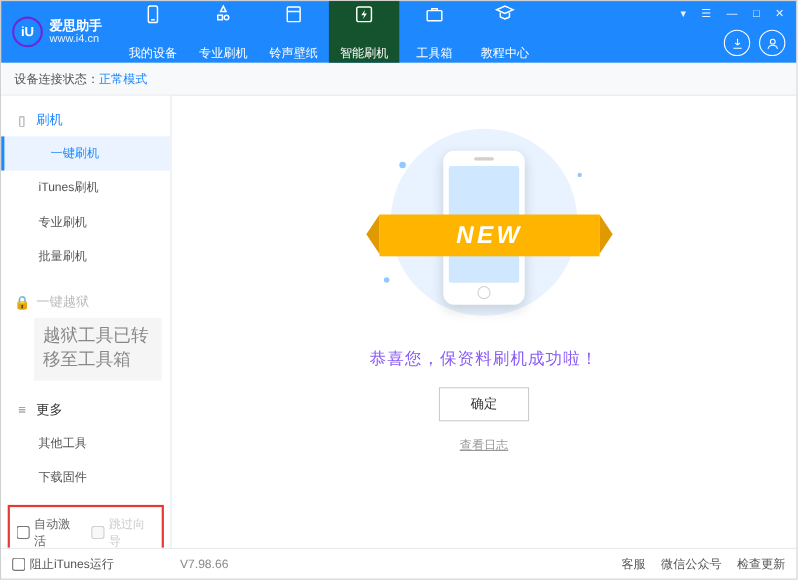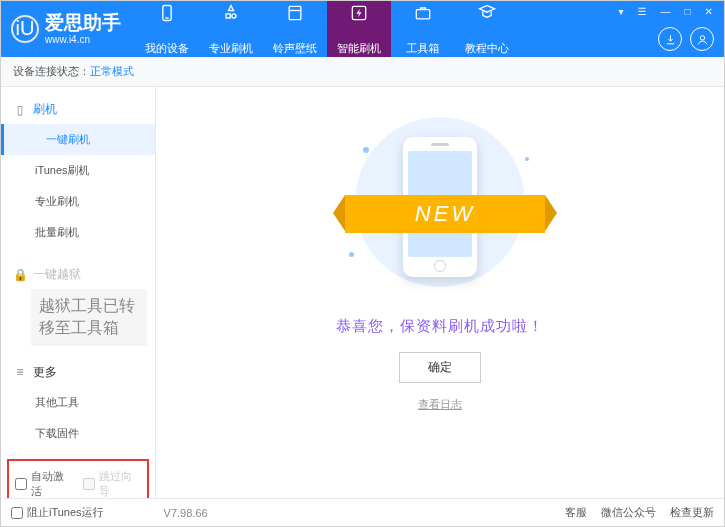--- a/index.html
+++ b/index.html
@@ -1,25 +1,25 @@
 <!DOCTYPE html>
 <html><head>
 <meta charset="utf-8">
 <style>
 * { margin: 0; padding: 0; box-sizing: border-box; font-family: "Microsoft YaHei", Arial, sans-serif; }
 body { width: 725px; height: 527px; background: #fff; border: 1px solid #d0d0d0; display: flex; flex-direction: column; font-size: 12px; }
 .header { background: #1e88ff; color: #fff; display: flex; align-items: center; height: 56px; position: relative; }
 .logo-block { display: flex; align-items: center; padding: 0 14px 0 10px; }
-.logo-ring { width: 28px; height: 28px; border: 2px solid #e5e5e5; border-radius: 50%; display: flex; align-items: center; justify-content: center; font-weight: normal; font-size: 20px; margin-right: 6px; }
+.logo-ring { width: 28px; height: 28px; border: 2px solid #6d28d9; border-radius: 50%; display: flex; align-items: center; justify-content: center; font-weight: bold; font-size: 12px; margin-right: 6px; }
 .logo-text { display: flex; flex-direction: column; line-height: 1.1; }
-.logo-title { font-size: 19px; font-weight: bold; }
+.logo-title { font-size: 12px; font-weight: bold; }
 .logo-sub { font-size: 10px; opacity: 0.9; }
 .nav { display: flex; height: 100%; }
 .nav-item { width: 64px; display: flex; flex-direction: column; align-items: center; justify-content: center; cursor: pointer; font-size: 11px; gap: 17px; }
-.nav-item.active { background: #701a75; }
+.nav-item.active { background: #14532d; }
 .nav-icon { width: 22px; height: 22px; display: flex; align-items: center; justify-content: center; }
 .nav-icon svg { width: 20px; height: 20px; fill: none; stroke: #fff; stroke-width: 1.6; }
 .header-right { position: absolute; right: 8px; top: 4px; display: flex; gap: 8px; align-items: center; font-size: 10px; }
 .win-ctrl { cursor: pointer; opacity: 0.9; padding: 1px 3px; }
 .header-circles { position: absolute; right: 10px; bottom: 6px; display: flex; gap: 8px; }
 .circle-btn { width: 24px; height: 24px; border: 1.5px solid #fff; border-radius: 50%; display: flex; align-items: center; justify-content: center; cursor: pointer; }
 .circle-btn svg { width: 13px; height: 13px; stroke: #fff; fill: none; stroke-width: 1.8; }
 .status-bar { height: 30px; background: #f7f9fb; border-bottom: 1px solid #e8e8e8; display: flex; align-items: center; padding: 0 12px; color: #555; font-size: 11px; }
 .status-mode { color: #1e88ff; }
 .body { flex: 1; display: flex; min-height: 0; }
@@ -37,21 +37,21 @@
 .cb input { width: 12px; height: 12px; }
 .cb.disabled { color: #ccc; }
 .main { flex: 1; display: flex; flex-direction: column; align-items: center; justify-content: flex-start; padding-top: 30px; position: relative; }
 .illus { width: 190px; height: 180px; position: relative; }
 .circle-bg { width: 170px; height: 170px; border-radius: 50%; background: #e8f3ff; position: absolute; left: 10px; top: 0; }
 .phone { position: absolute; left: 58px; top: 20px; width: 74px; height: 140px; background: #fff; border-radius: 10px; box-shadow: 0 4px 12px rgba(0,0,0,0.15); }
 .phone::before { content: ""; position: absolute; top: 6px; left: 50%; transform: translateX(-50%); width: 18px; height: 3px; background: #d0d0d0; border-radius: 2px; }
 .phone::after { content: ""; position: absolute; bottom: 5px; left: 50%; transform: translateX(-50%); width: 10px; height: 10px; border: 1.5px solid #d0d0d0; border-radius: 50%; }
 .phone-screen { position: absolute; top: 14px; left: 5px; right: 5px; bottom: 20px; background: #cfe8ff; border-radius: 2px; }
 .ribbon { position: absolute; top: 78px; left: 0; right: -10px; }
-.ribbon-body { background: #ffb400; color: #fff; font-weight: normal; font-size: 22px; letter-spacing: 3px; text-align: center; padding: 6px 0; position: relative; font-style: italic; }
+.ribbon-body { background: #ffb400; color: #fff; font-weight: bold; font-size: 22px; letter-spacing: 3px; text-align: center; padding: 6px 0; position: relative; font-style: italic; }
 .ribbon-body::before, .ribbon-body::after { content: ""; position: absolute; top: 0; width: 0; height: 0; border-top: 18px solid transparent; border-bottom: 18px solid transparent; }
 .ribbon-body::before { left: -12px; border-right: 12px solid #e09a00; }
 .ribbon-body::after { right: -12px; border-left: 12px solid #e09a00; }
 .dots { position: absolute; width: 6px; height: 6px; background: #8fc9ff; border-radius: 50%; }
 .success-text { margin-top: 20px; font-size: 15px; color: #8b5cf6; letter-spacing: 1px; }
 .ok-btn { margin-top: 16px; border: 1px solid #ccc; background: #fff; padding: 6px 28px; font-size: 12px; cursor: pointer; color: #333; }
 .log-link { margin-top: 14px; font-size: 11px; color: #999; text-decoration: underline; cursor: pointer; }
 .footer { height: 28px; border-top: 1px solid #e8e8e8; display: flex; align-items: center; padding: 0 10px; font-size: 11px; color: #555; }
 .footer .cb { color: #555; }
 .footer-spacer { flex: 1; }

